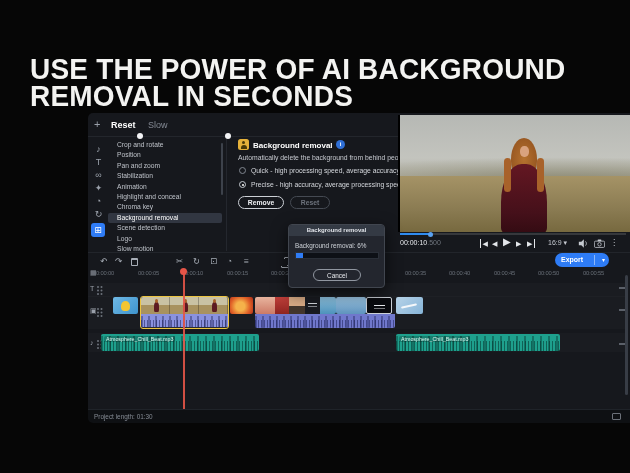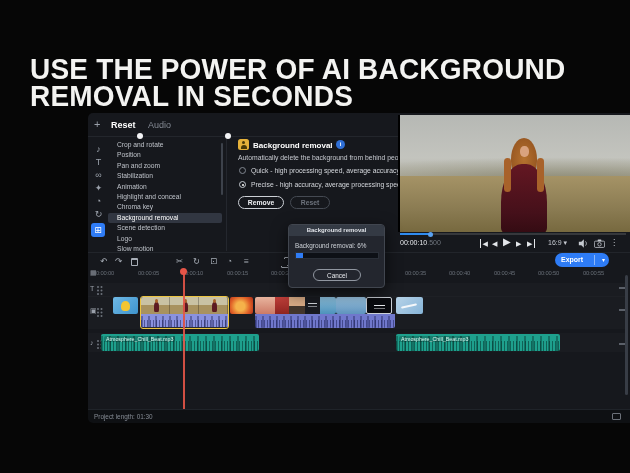--- a/index.html
+++ b/index.html
@@ -154,21 +154,21 @@
   <div class="hero">
     <div>USE THE POWER OF AI BACKGROUND</div>
     <div>REMOVAL IN SECONDS</div>
   </div>
 
   <div class="app">
 
     <div class="topbar">
       <span class="railplus">+</span>
       <span class="tab active" style="left:23px">Reset</span>
-      <span class="tab inactive" style="left:60px">Audio</span>
+      <span class="tab inactive" style="left:60px">Slow</span>
     </div>
 
     <span class="rail-ic" style="top:31px">♪</span>
     <span class="rail-ic" style="top:44px">T</span>
     <span class="rail-ic" style="top:57px">∞</span>
     <span class="rail-ic" style="top:70px">✦</span>
     <span class="rail-ic" style="top:83px">◔</span>
     <span class="rail-ic" style="top:96px">↻</span>
     <span class="rail-sel" style="top:110px">⊞</span>
 

